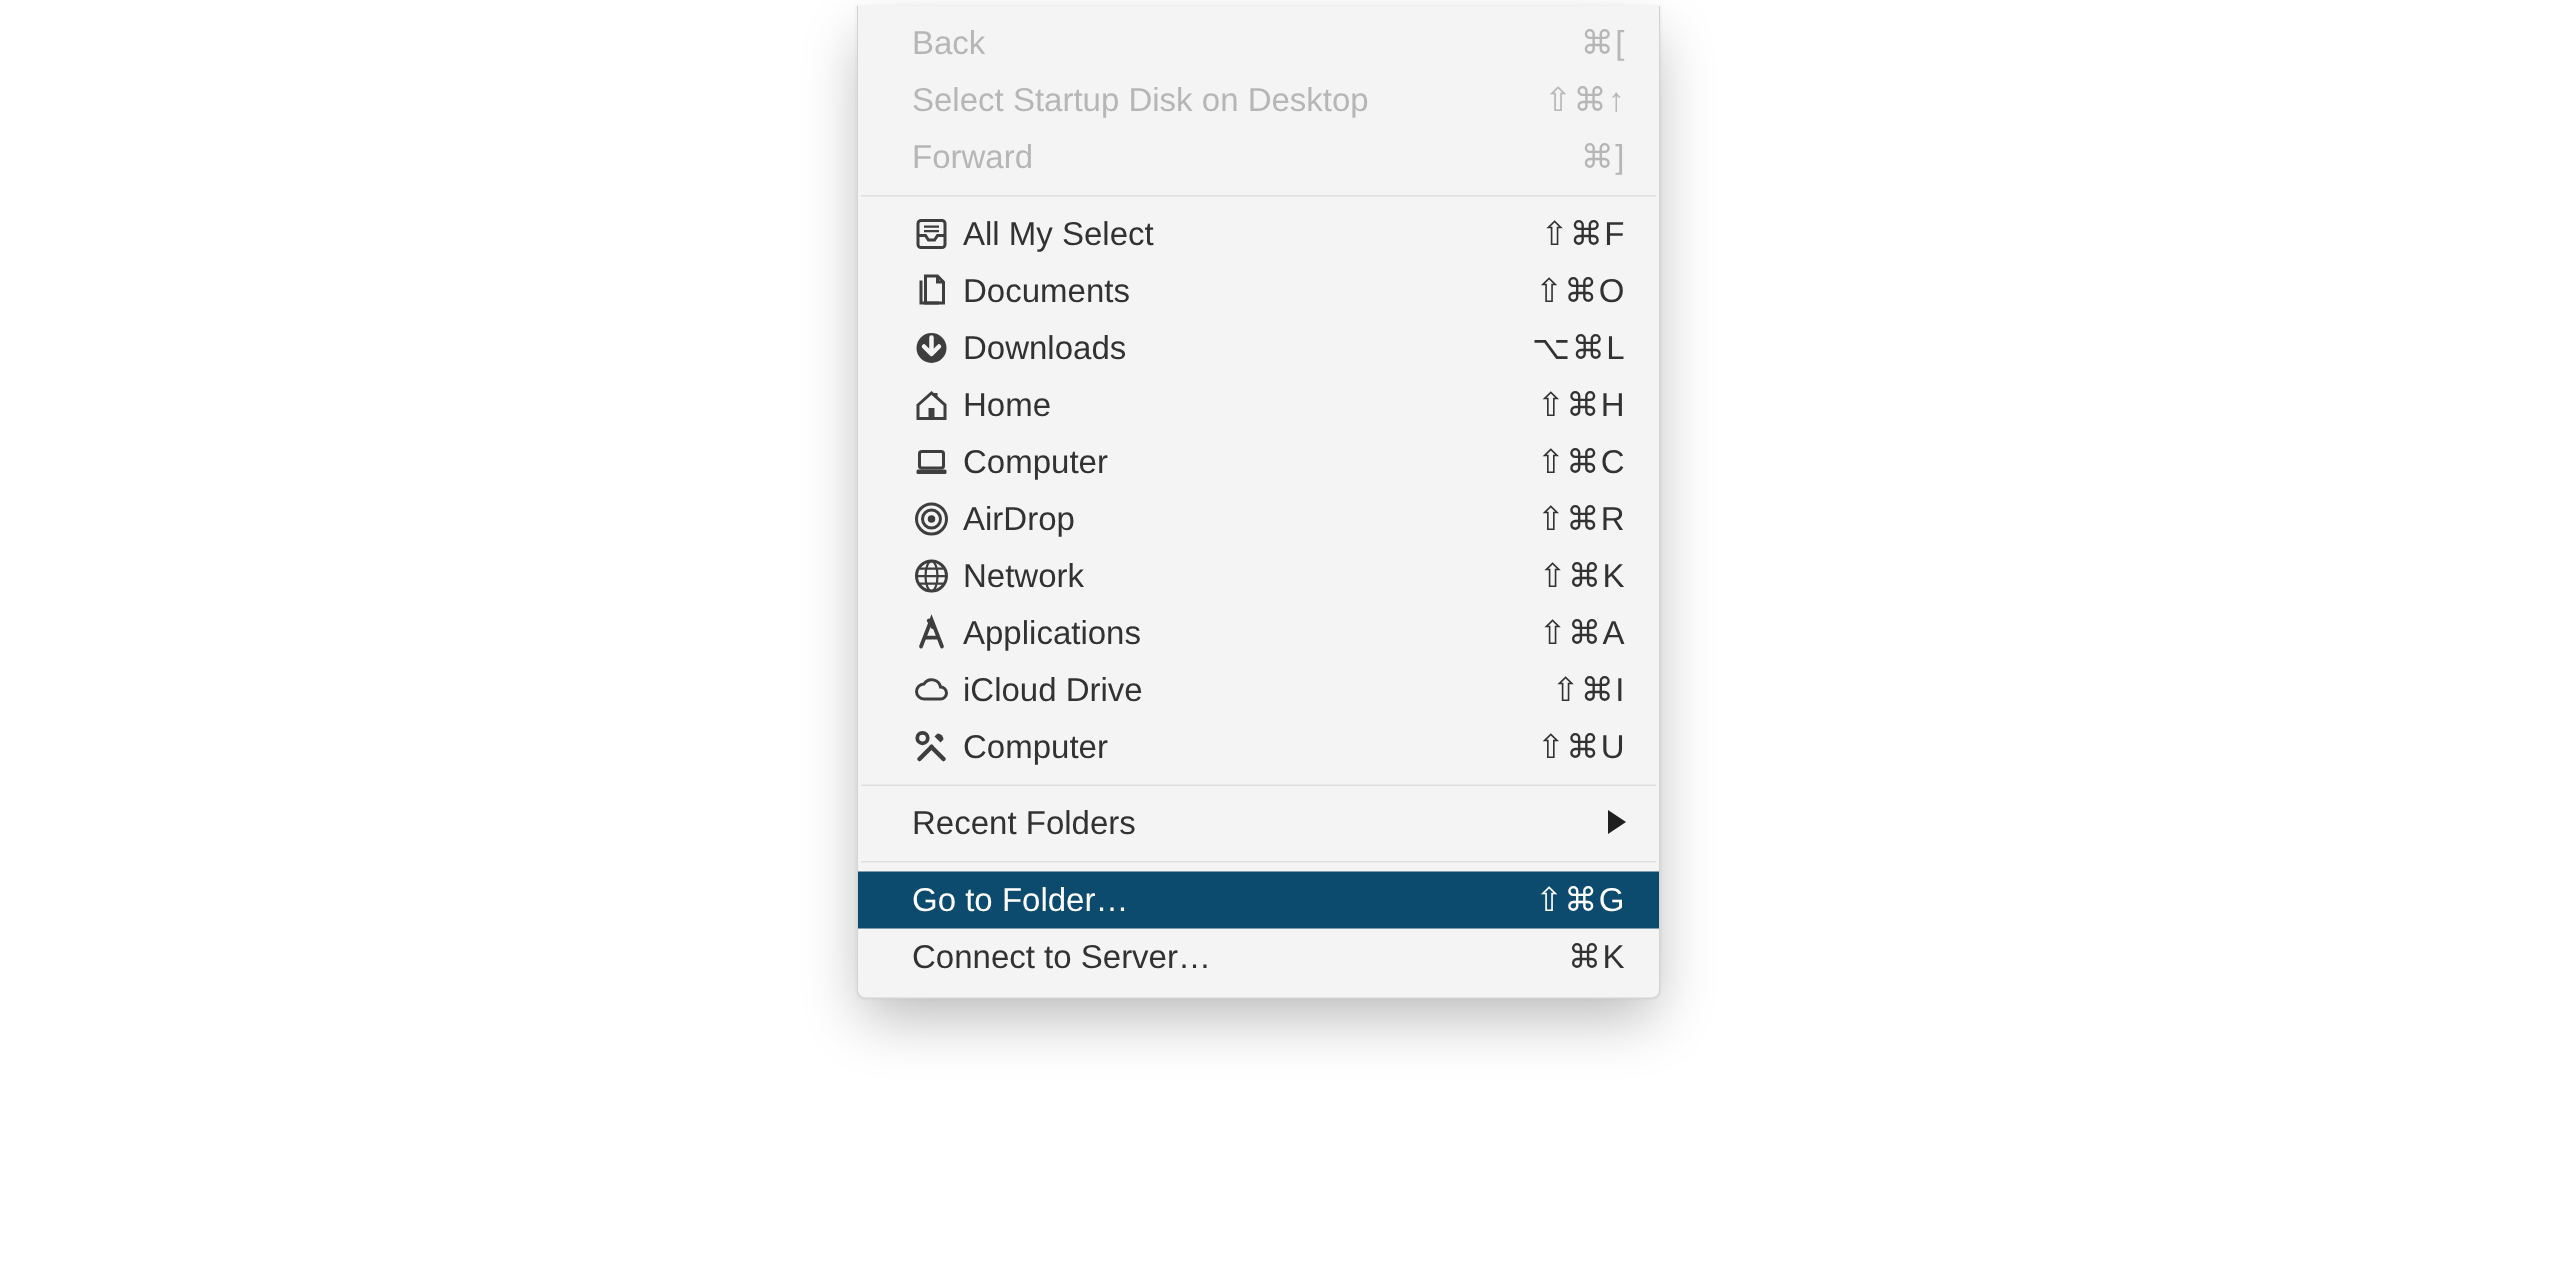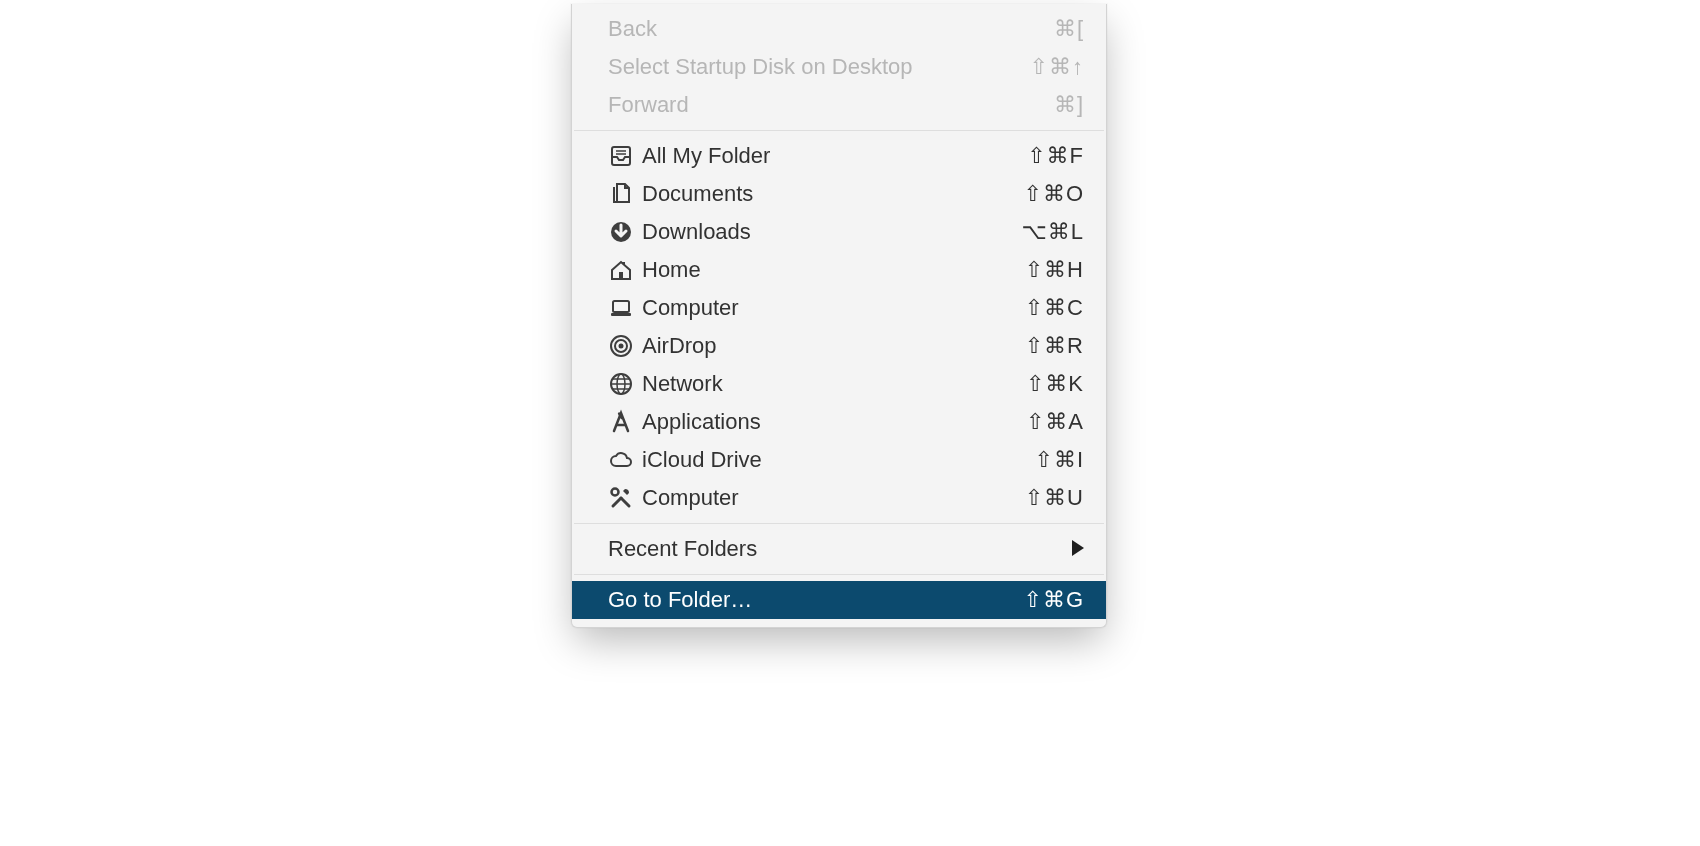--- a/index.html
+++ b/index.html
@@ -171,21 +171,21 @@
   </div>
 
   <div class="sep"></div>
 
   <div class="row">
     <span class="icon">
           <svg width="26" height="26">
             <use href="#ico-tray"></use>
           </svg>
         </span>
-    <span class="label">All My Folder</span>
+    <span class="label">All My Select</span>
     <span class="sc">⇧⌘F</span>
   </div>
   <div class="row">
     <span class="icon">
           <svg width="26" height="26">
             <use href="#ico-docs"></use>
           </svg>
         </span>
     <span class="label">Documents</span>
     <span class="sc">⇧⌘O</span>
@@ -271,15 +271,20 @@
     <span class="sub"><span class="arrow"></span></span>
   </div>
 
   <div class="sep"></div>
 
   <div class="row no-icon hl">
     <span class="icon"></span>
     <span class="label">Go to Folder…</span>
     <span class="sc">⇧⌘G</span>
   </div>
+  <div class="row no-icon">
+    <span class="icon"></span>
+    <span class="label">Connect to Server…</span>
+    <span class="sc">⌘K</span>
+  </div>
 
 </div>
 </div>
 
 </body></html>

